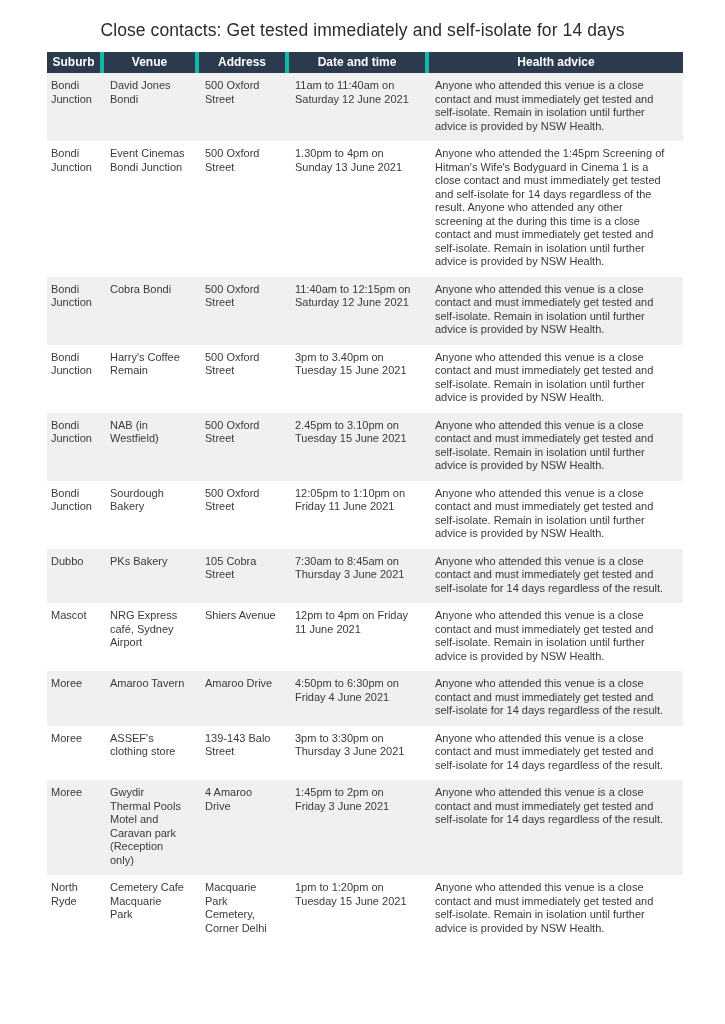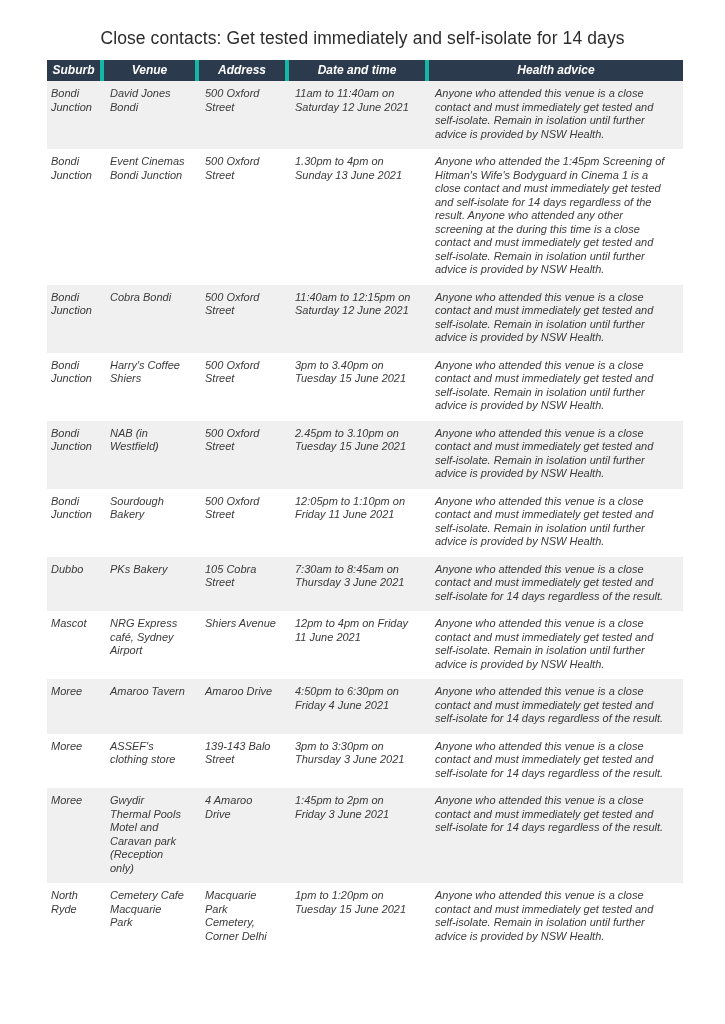--- a/index.html
+++ b/index.html
@@ -4,39 +4,38 @@
 <style>
   * { margin: 0; padding: 0; box-sizing: border-box; }
   html, body { background: #ffffff; }
   body {
     width: 725px;
     height: 1024px;
     font-family: "Liberation Sans", "DejaVu Sans", sans-serif;
     color: #3a3a3a;
     overflow: hidden;
   }
-  .page { padding-top: 28px; }
+  .page { padding-top: 20px; }
   .page-title {
     text-align: center;
     font-size: 17.5px;
     font-weight: 400;
     color: #2b2b2b;
     letter-spacing: 0.1px;
   }
   .timestamp {
     margin: 24px 0 0 47px;
     font-size: 12px;
     color: #2d2d2d;
   }
   table.venues {
     margin: 11px 0 0 47px;
     width: 636px;
     border-collapse: collapse;
     table-layout: fixed;
-    font-style: italic;
   }
   table.venues col.c-suburb   { width: 55px; }
   table.venues col.c-venue    { width: 95px; }
   table.venues col.c-address  { width: 90px; }
   table.venues col.c-datetime { width: 140px; }
   table.venues col.c-advice   { width: 256px; }
   thead th {
     background: #2b3a4c;
     color: #ffffff;
     font-size: 12px;
@@ -102,21 +101,21 @@
         </tr>
         <tr>
           <td>Bondi Junction</td>
           <td>Cobra Bondi</td>
           <td>500 Oxford Street</td>
           <td>11:40am to 12:15pm on Saturday 12 June 2021</td>
           <td>Anyone who attended this venue is a close contact and must immediately get tested and self-isolate. Remain in isolation until further advice is provided by NSW Health.</td>
         </tr>
         <tr>
           <td>Bondi Junction</td>
-          <td>Harry's Coffee Shiers</td>
+          <td>Harry's Coffee Remain</td>
           <td>500 Oxford Street</td>
           <td>3pm to 3.40pm on Tuesday 15 June 2021</td>
           <td>Anyone who attended this venue is a close contact and must immediately get tested and self-isolate. Remain in isolation until further advice is provided by NSW Health.</td>
         </tr>
         <tr>
           <td>Bondi Junction</td>
           <td>NAB (in Westfield)</td>
           <td>500 Oxford Street</td>
           <td>2.45pm to 3.10pm on Tuesday 15 June 2021</td>
           <td>Anyone who attended this venue is a close contact and must immediately get tested and self-isolate. Remain in isolation until further advice is provided by NSW Health.</td>

